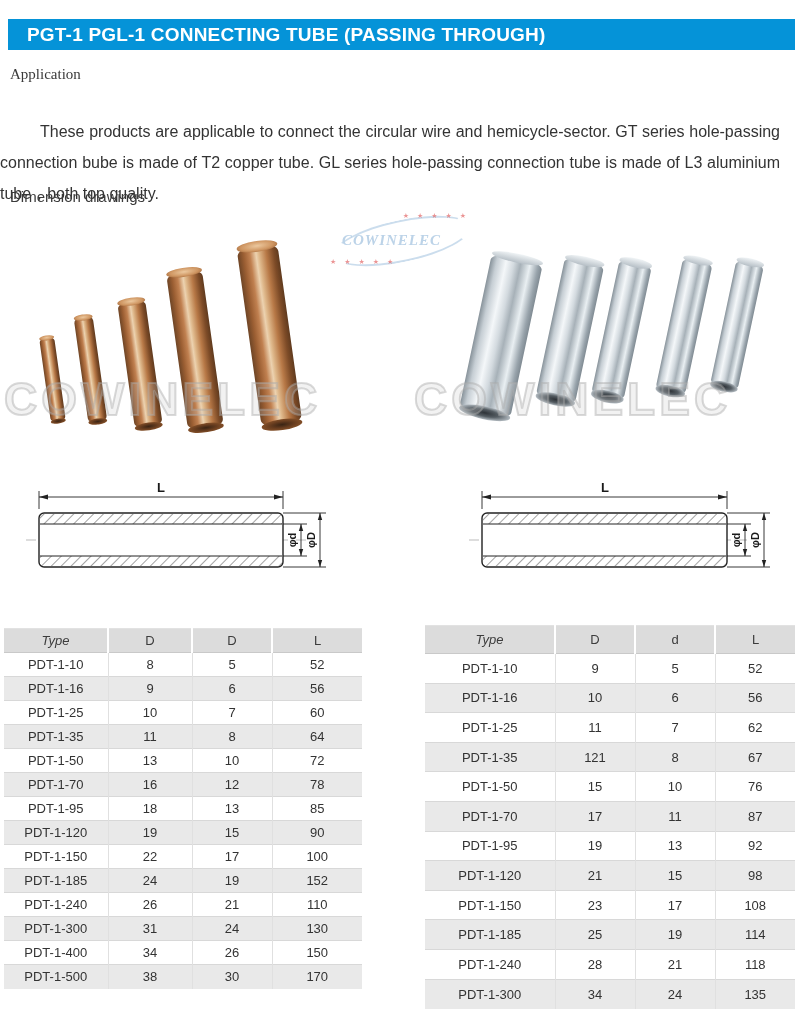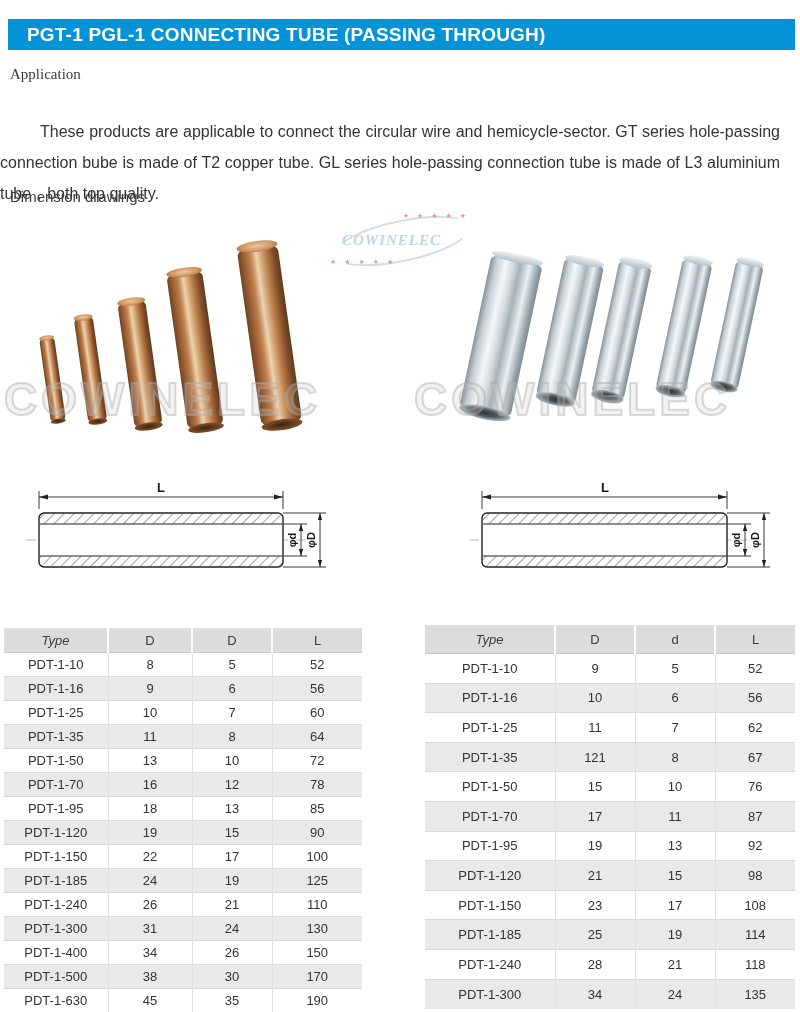--- a/index.html
+++ b/index.html
@@ -292,21 +292,21 @@
       <tr>
         <td>PDT-1-150</td>
         <td>22</td>
         <td>17</td>
         <td>100</td>
       </tr>
       <tr>
         <td>PDT-1-185</td>
         <td>24</td>
         <td>19</td>
-        <td>125</td>
+        <td>152</td>
       </tr>
       <tr>
         <td>PDT-1-240</td>
         <td>26</td>
         <td>21</td>
         <td>110</td>
       </tr>
       <tr>
         <td>PDT-1-300</td>
         <td>31</td>
@@ -317,26 +317,20 @@
         <td>PDT-1-400</td>
         <td>34</td>
         <td>26</td>
         <td>150</td>
       </tr>
       <tr>
         <td>PDT-1-500</td>
         <td>38</td>
         <td>30</td>
         <td>170</td>
-      </tr>
-      <tr>
-        <td>PDT-1-630</td>
-        <td>45</td>
-        <td>35</td>
-        <td>190</td>
       </tr>
     </tbody>
 </table>
 
 <table class="spec right-table">
   <colgroup>
       <col style="width:130px">
       <col style="width:80px">
       <col style="width:80px">
       <col style="width:80px">

